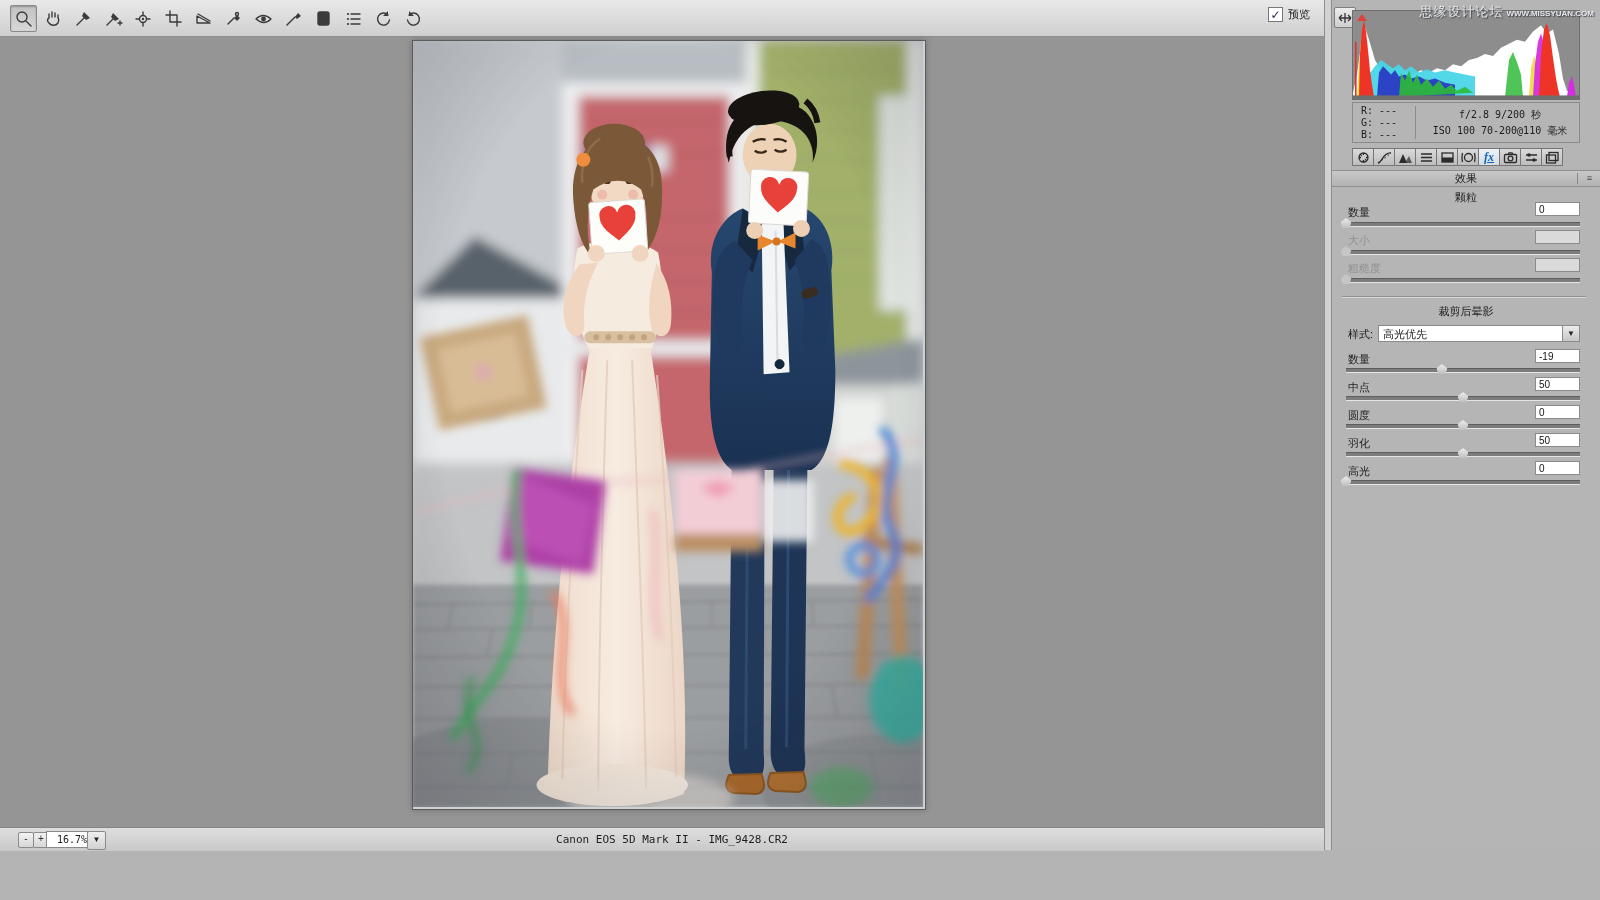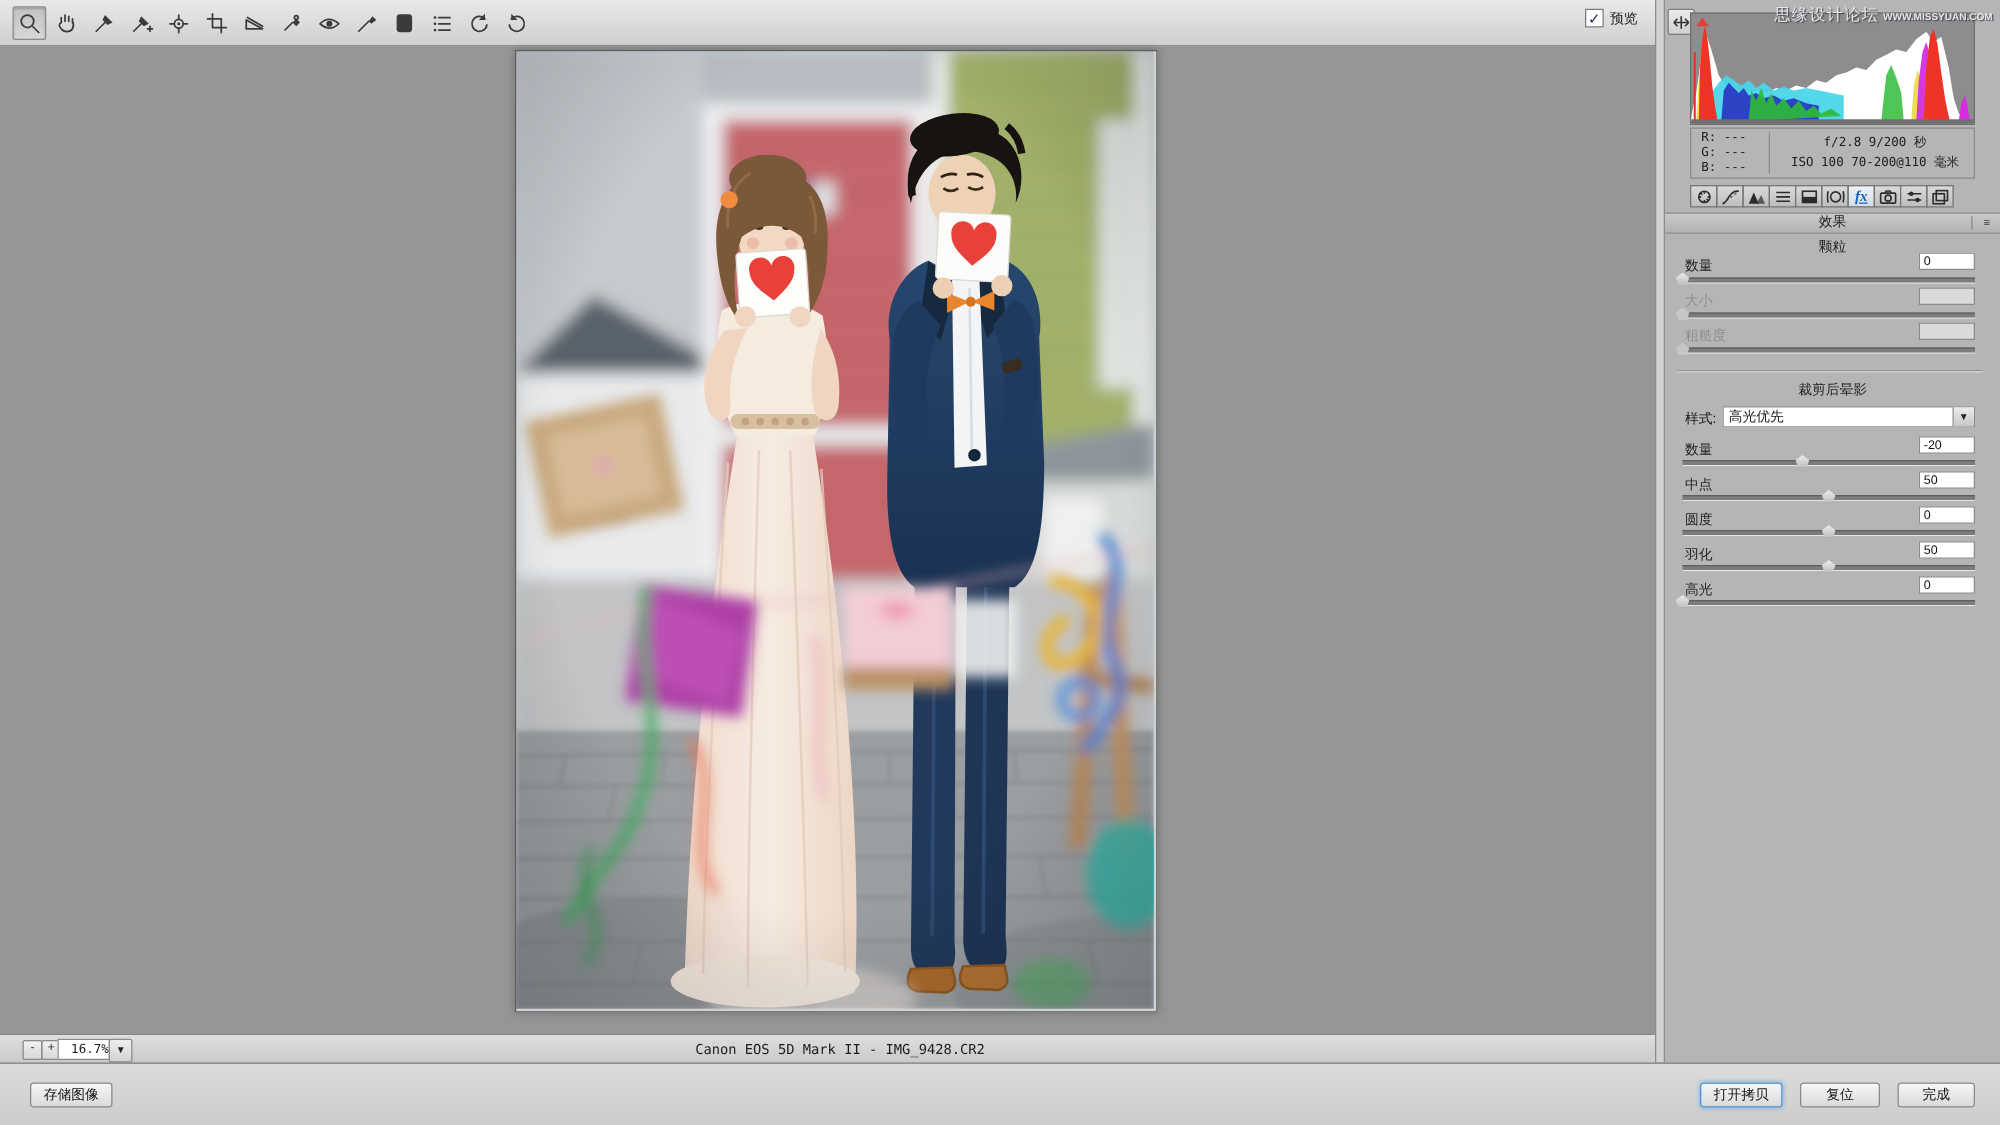--- a/index.html
+++ b/index.html
@@ -549,21 +549,21 @@
 
     <div class="secHead" style="top:304px">裁剪后晕影</div>
     <div id="styleRow">
       <span id="styleLbl">样式:</span>
       <div id="styleDD">
         <span class="txt">高光优先</span>
         <span id="ddArrow">▼</span>
       </div>
     </div>
     <span class="slabel" style="top:352px">数量</span>
-    <span class="svalue" style="top:349px">-20</span>
+    <span class="svalue" style="top:349px">-19</span>
     <div class="strack" style="top:368px">
       <span class="sthumb" style="left: 41%;"></span>
     </div>
     <span class="slabel" style="top:380px">中点</span>
     <span class="svalue" style="top:377px">50</span>
     <div class="strack" style="top:396px">
       <span class="sthumb" style="left: 50%;"></span>
     </div>
     <span class="slabel" style="top:408px">圆度</span>
     <span class="svalue" style="top:405px">0</span>
@@ -575,21 +575,14 @@
     <div class="strack" style="top:452px">
       <span class="sthumb" style="left: 50%;"></span>
     </div>
     <span class="slabel" style="top:464px">高光</span>
     <span class="svalue" style="top:461px">0</span>
     <div class="strack" style="top:480px">
       <span class="sthumb" style="left: 0%;"></span>
     </div>
   </div>
 
-  <div id="bottombar">
-    <span class="pbtn" style="left:24px;top:15px;min-width:66px">存储图像</span>
-
-    <span class="pbtn def" style="left:1360px;top:15px;width:66px">打开拷贝</span>
-    <span class="pbtn" style="left:1440px;top:15px;width:64px">复位</span>
-    <span class="pbtn" style="left:1518px;top:15px;width:62px">完成</span>
-  </div>
 
 </div>
 
 </body></html>

